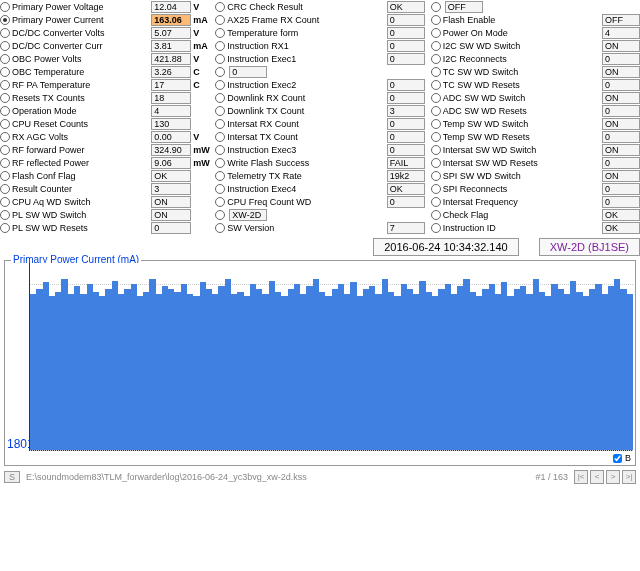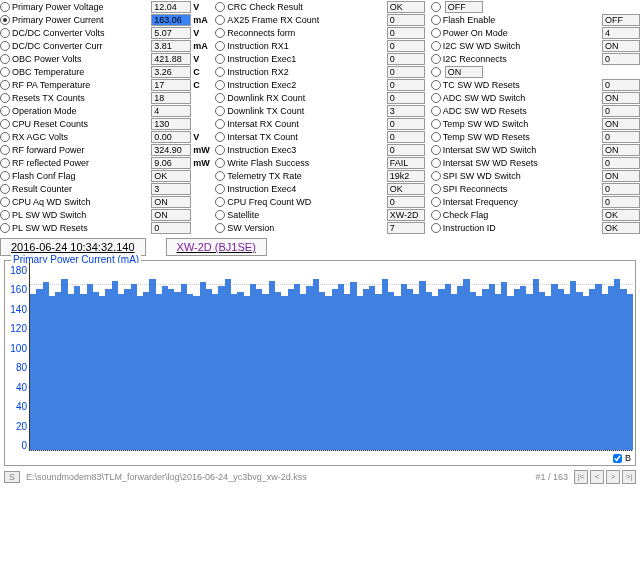--- a/index.html
+++ b/index.html
@@ -5,30 +5,30 @@
 * { box-sizing: border-box; margin: 0; padding: 0; }
 body { font-family: Arial, sans-serif; font-size: 9px; background: #fff; width: 640px; }
 .main { }
 .cols { display: flex; gap: 6px; }
 .col { flex: 1; }
 .col1 .row, .col2 .row, .col3 .row { display: flex; align-items: center; height: 13px; }
 .radio { width: 10px; height: 10px; border: 1px solid #666; border-radius: 50%; margin-right: 2px; flex-shrink: 0; background: #fff; }
 .radio.sel::after { content: ''; display: block; width: 4px; height: 4px; background: #333; border-radius: 50%; margin: 2px; }
 .label { flex: 1; font-size: 9px; white-space: nowrap; overflow: hidden; color: #000; }
 .val { width: 40px; height: 12px; border: 1px solid #999; background: #f4f4f4; font-size: 9px; padding: 0 2px; line-height: 10px; margin-left: 2px; }
-.val.hl { background: #3b82f6; }
+.val.hl { background: #fdba74; font-weight: bold; }
 .unit { width: 18px; font-size: 9px; font-weight: bold; padding-left: 2px; color: #000; }
 .col2 .val, .col3 .val { width: 38px; }
-.bar-mid { display: flex; justify-content: flex-start; gap: 20px; margin: 4px 0; text-decoration: underline; }
+.bar-mid { display: flex; justify-content: flex-end; gap: 20px; margin: 4px 0; }
 .bbox { border: 1px solid #999; padding: 2px 10px; font-size: 11px; background: #f8f8f8; }
 .bbox.purple { color: #8020a0; }
 .chart-wrap { border: 1px solid #999; margin: 2px 4px; padding: 2px; position: relative; }
 .chart-title { position: absolute; top: -7px; left: 6px; background: #fff; font-size: 10px; color: #0040e0; padding: 0 2px; }
 .chart-area { display: flex; height: 200px; }
-.y-axis { width: 22px; display: flex; flex-direction: column; justify-content: space-between; align-items: flex-end; font-size: 10px; color: #0040e0; padding: 2px 2px 12px 0; }
+.y-axis { width: 22px; display: flex; flex-direction: row; justify-content: space-between; align-items: flex-end; font-size: 12px; color: #0040e0; padding: 2px 2px 12px 0; }
 .plot { flex: 1; border-left: 1px solid #333; border-bottom: 1px solid #333; position: relative; background: #fff; margin-bottom: 12px; }
 .grid-h { position: absolute; left: 0; right: 0; border-top: 1px dotted #ccc; }
 .bars { position: absolute; left: 0; right: 0; bottom: 0; top: 0; display: flex; align-items: flex-end; }
 .bar { flex: 1; background: #4080e0; margin: 0; }
 .x-ticks { position: absolute; bottom: -12px; left: 0; right: 0; height: 12px; font-size: 5px; color: #0040e0; overflow: hidden; }
 .chk-b { position: absolute; right: 4px; bottom: 2px; font-size: 9px; }
 .chk-b input { width: 9px; height: 9px; vertical-align: middle; }
 .footer { display: flex; align-items: center; padding: 2px 4px; gap: 6px; font-size: 9px; color: #888; }
 .btn-s { border: 1px solid #999; background: #eee; padding: 0 4px; font-size: 9px; }
 .path { flex: 1; font-size: 9px; color: #888; }
@@ -156,36 +156,35 @@
           <span class="label">CRC Check Result</span>
           <span class="val">OK</span>
         </div>
         <div class="row">
           <span class="radio"></span>
           <span class="label">AX25 Frame RX Count</span>
           <span class="val">0</span>
         </div>
         <div class="row">
           <span class="radio"></span>
-          <span class="label">Reconnects form</span>
+          <span class="label">Temperature form</span>
           <span class="val">0</span>
         </div>
         <div class="row">
           <span class="radio"></span>
           <span class="label">Instruction RX1</span>
           <span class="val">0</span>
         </div>
         <div class="row">
           <span class="radio"></span>
           <span class="label">Instruction Exec1</span>
           <span class="val">0</span>
         </div>
         <div class="row">
           <span class="radio"></span>
-          <span class="label">Instruction RX2</span>
           <span class="val">0</span>
         </div>
         <div class="row">
           <span class="radio"></span>
           <span class="label">Instruction Exec2</span>
           <span class="val">0</span>
         </div>
         <div class="row">
           <span class="radio"></span>
           <span class="label">Downlink RX Count</span>
@@ -226,21 +225,20 @@
           <span class="label">Instruction Exec4</span>
           <span class="val">OK</span>
         </div>
         <div class="row">
           <span class="radio"></span>
           <span class="label">CPU Freq Count WD</span>
           <span class="val">0</span>
         </div>
         <div class="row">
           <span class="radio"></span>
-          <span class="label">Satellite</span>
           <span class="val">XW-2D</span>
         </div>
         <div class="row">
           <span class="radio"></span>
           <span class="label">SW Version</span>
           <span class="val">7</span>
         </div>
       </div>
     <div class="col col3" id="c3">
         <div class="row">
@@ -262,20 +260,21 @@
           <span class="label">I2C SW WD Switch</span>
           <span class="val">ON</span>
         </div>
         <div class="row">
           <span class="radio"></span>
           <span class="label">I2C Reconnects</span>
           <span class="val">0</span>
         </div>
         <div class="row">
           <span class="radio"></span>
+          <span class="label">TC SW WD Switch</span>
           <span class="val">ON</span>
         </div>
         <div class="row">
           <span class="radio"></span>
           <span class="label">TC SW WD Resets</span>
           <span class="val">0</span>
         </div>
         <div class="row">
           <span class="radio"></span>
           <span class="label">ADC SW WD Switch</span>

